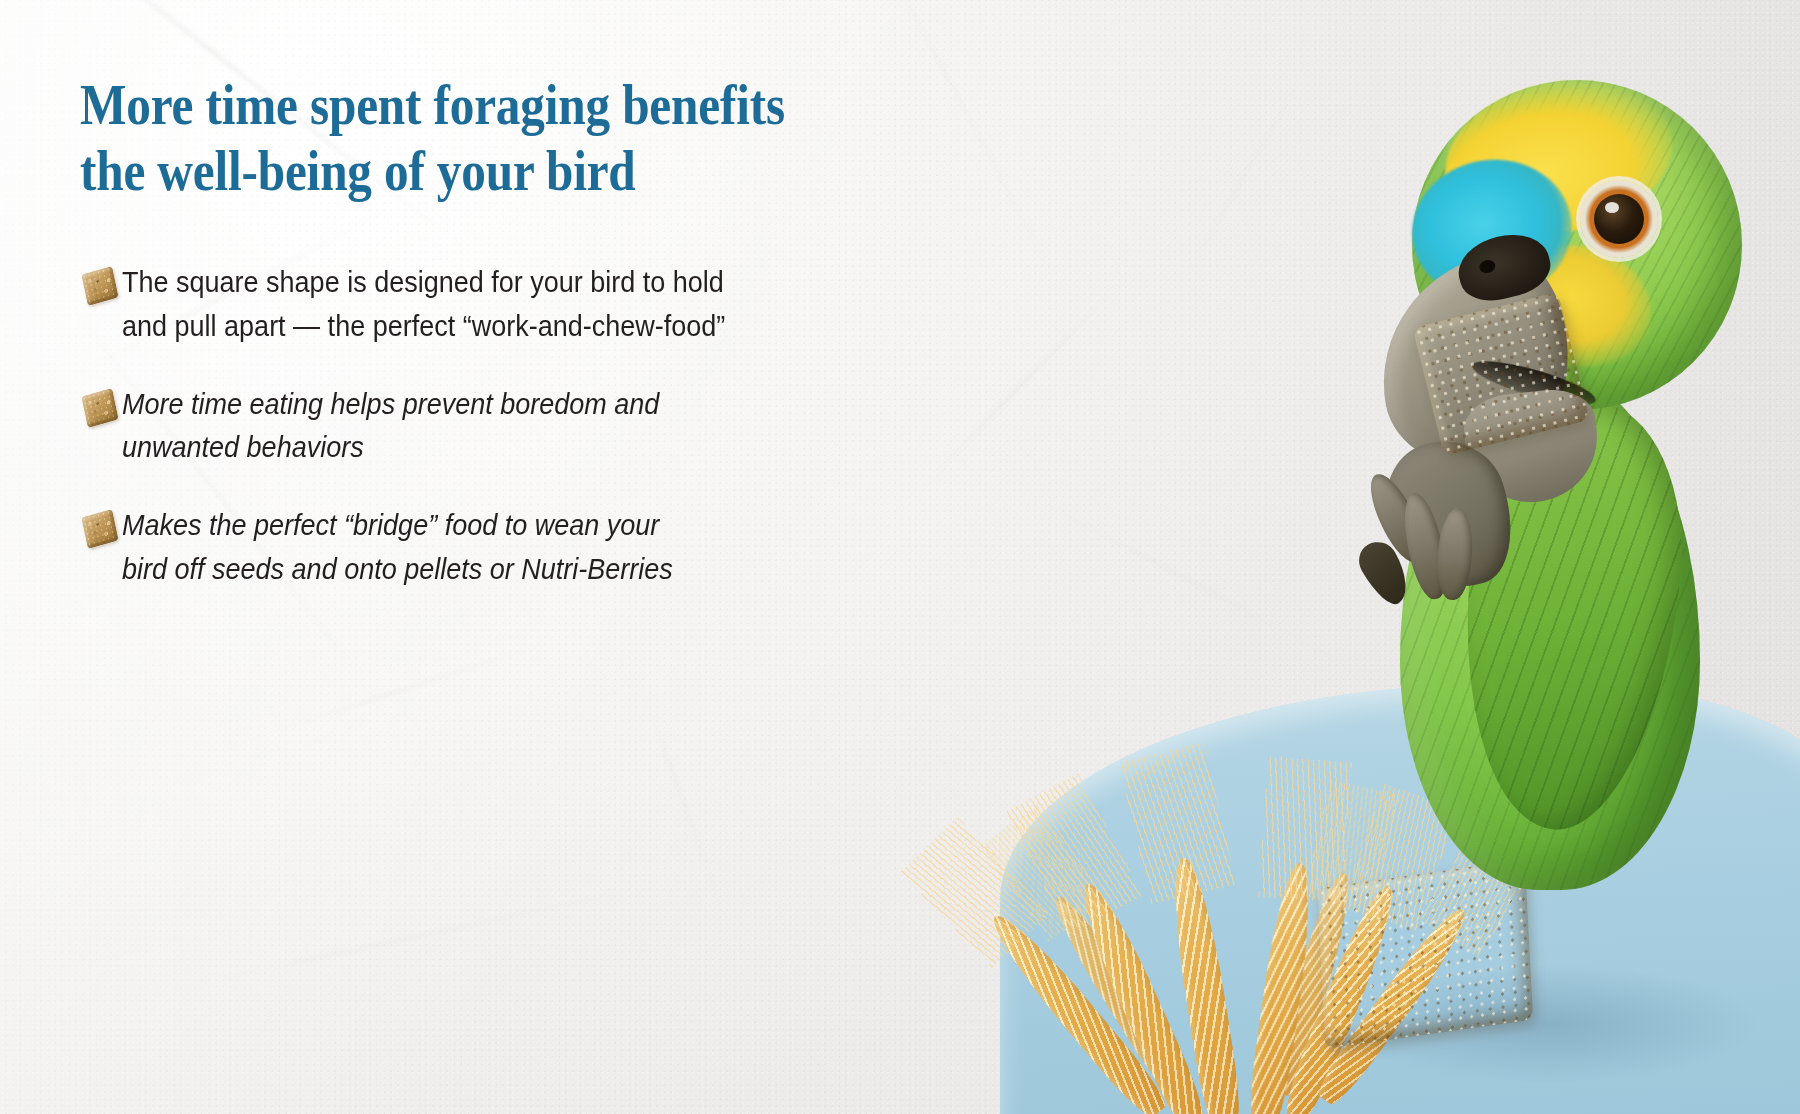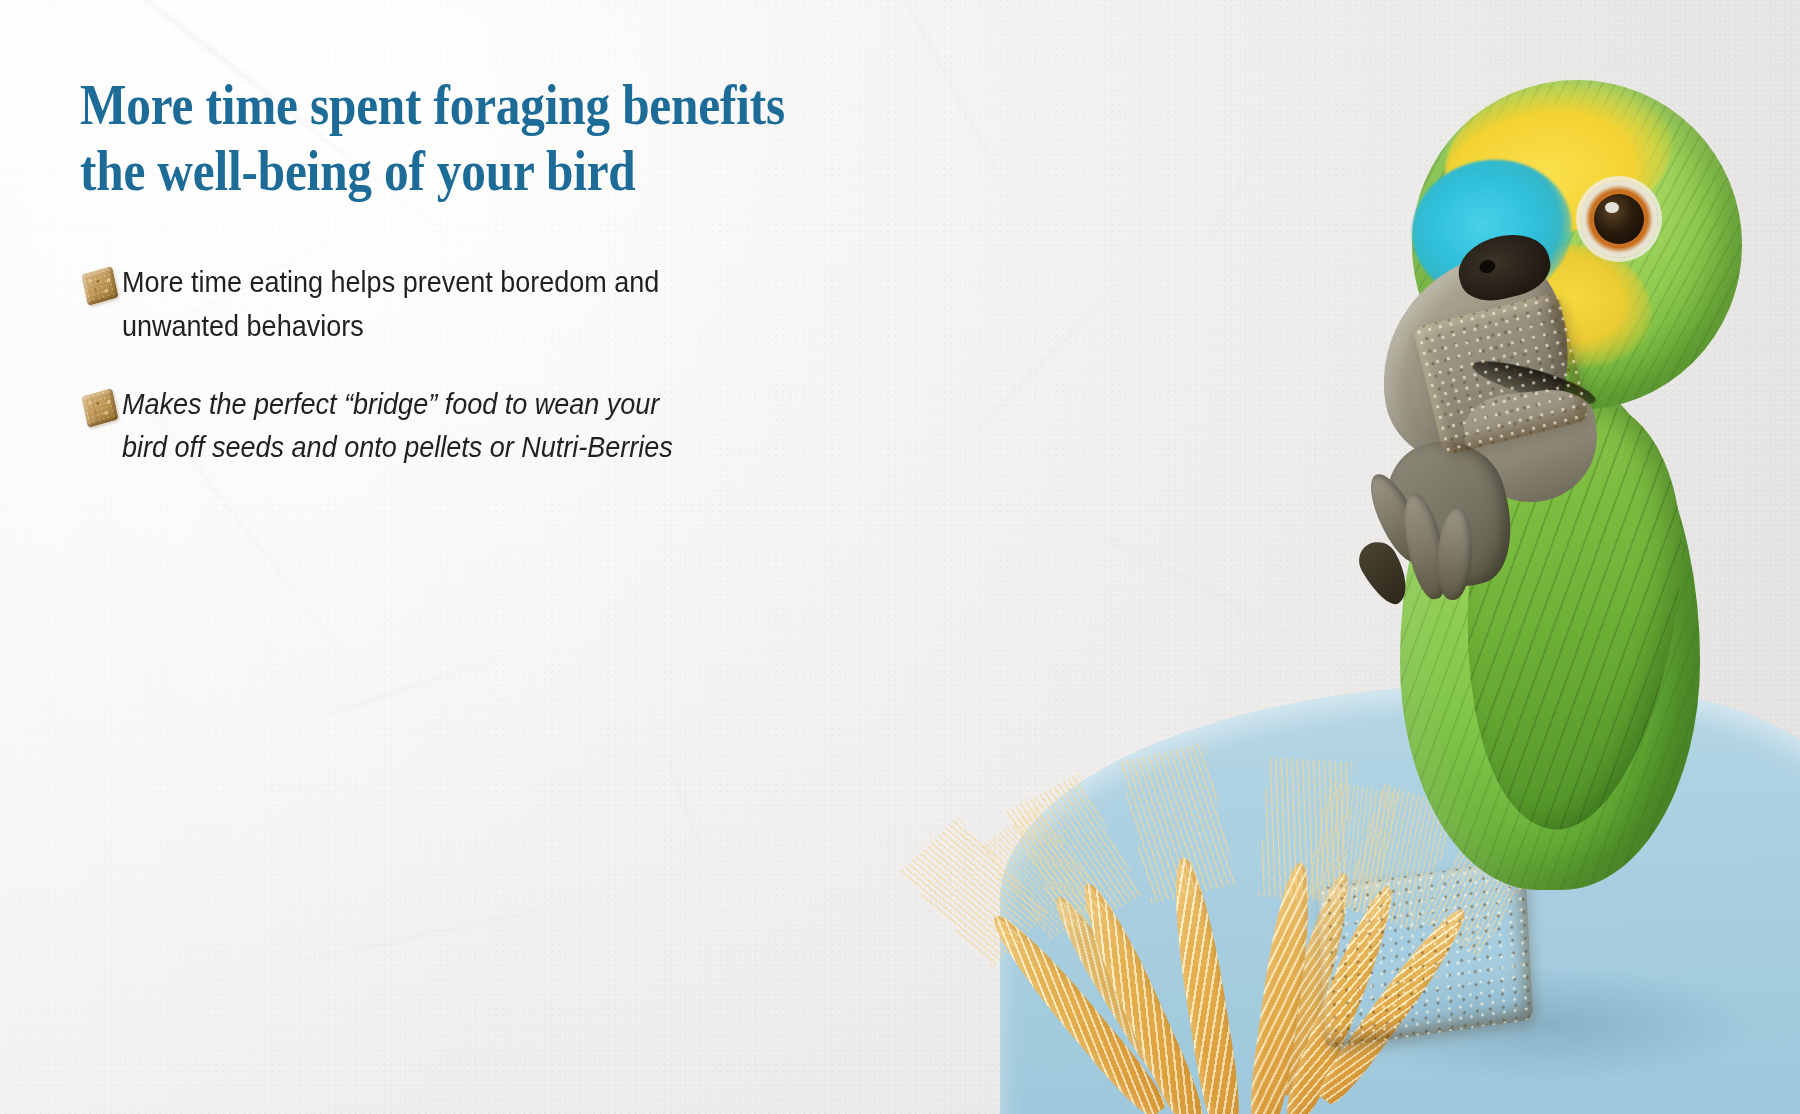--- a/index.html
+++ b/index.html
@@ -502,22 +502,29 @@
     </div>
   </div>
 
   <div class="content">
 
     <h1 class="headline">More time spent foraging benefits
 the well-being of your bird</h1>
 
     <div class="bullets">
 
-
       <div class="bullet" style="margin-bottom:32px;">
+        <span class="b-marker">
+            <span class="cube"></span>
+          </span>
+        <span class="b-text">The square shape is designed for your bird to hold
+and pull apart — the perfect “work-and-chew-food”</span>
+      </div>
+
+      <div class="bullet" style="margin-bottom:32px;font-style:italic;">
         <span class="b-marker">
             <span class="cube"></span>
           </span>
         <span class="b-text">More time eating helps prevent boredom and
 unwanted behaviors</span>
       </div>
 
       <div class="bullet" style="margin-bottom:32px;font-style:italic;">
         <span class="b-marker">
             <span class="cube"></span>

